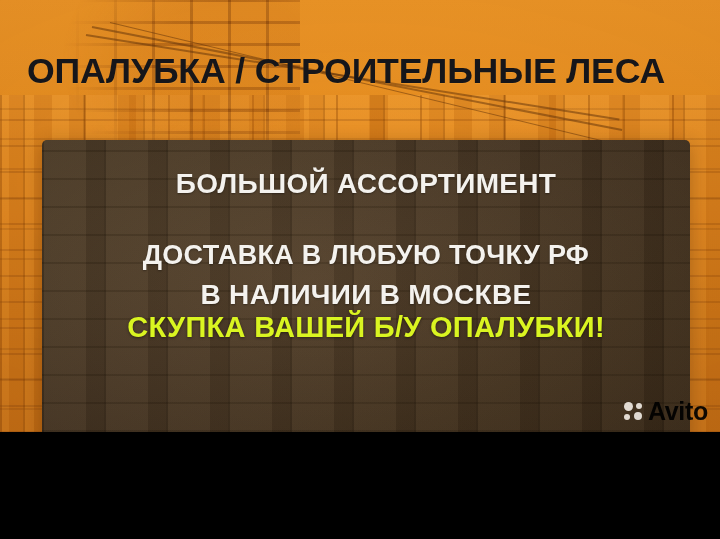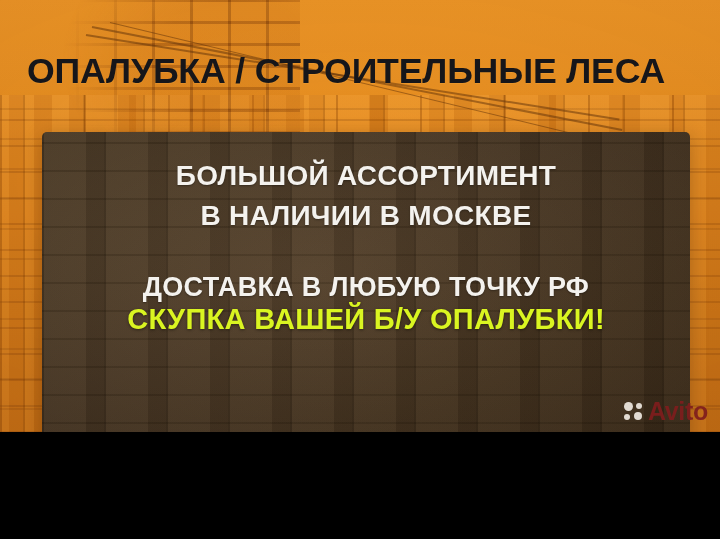--- a/index.html
+++ b/index.html
@@ -125,21 +125,21 @@
     white-space: nowrap;
     transform: scaleX(1.02);
     transform-origin: left center;
     text-shadow: 0 1px 0 rgba(255,190,90,.18);
   }
 
   
   .panel {
     position: absolute;
     left: 42px;
-    top: 132px;
+    top: 140px;
     width: 648px;
     height: 376px;
     border-radius: 5px;
     background:
       repeating-linear-gradient(90deg,
         rgba(28,18,6,.30) 0px,
         rgba(28,18,6,.30) 2px,
         rgba(120,96,62,.10) 2px,
         rgba(120,96,62,.10) 44px,
         rgba(40,26,10,.22) 44px,
@@ -207,21 +207,21 @@
     border-radius: 50%;
     background: #efe9e2;
   }
   .avito-dots i:nth-child(1) { width: 9px;  height: 9px;  left: 0;   top: 0; }
   .avito-dots i:nth-child(2) { width: 6px;  height: 6px;  left: 12px; top: 1px; }
   .avito-dots i:nth-child(3) { width: 6px;  height: 6px;  left: 0;   top: 12px; }
   .avito-dots i:nth-child(4) { width: 8px;  height: 8px;  left: 10px; top: 10px; }
   .avito-word {
     font-size: 25px;
     font-weight: 700;
-    color: #7f1d1d;
+    color: #000000;
     letter-spacing: -.3px;
     line-height: 1;
   }
 </style>
 </head>
 <body>
 
 <div id="ad">
 
   <div class="bg-layer bg-base"></div>
@@ -233,22 +233,22 @@
   <div class="cable c2"></div>
   <div class="cable c3"></div>
   <div class="bg-layer bg-grade"></div>
 
   <div class="headline">ОПАЛУБКА / СТРОИТЕЛЬНЫЕ ЛЕСА</div>
 
   <div class="panel">
     <div class="panel-shade"></div>
     <div class="lines">
       <div class="line l1">БОЛЬШОЙ АССОРТИМЕНТ</div>
+      <div class="line l3">ДОСТАВКА В ЛЮБУЮ ТОЧКУ РФ</div>
       <div class="line l2">В НАЛИЧИИ В МОСКВЕ</div>
-      <div class="line l3">ДОСТАВКА В ЛЮБУЮ ТОЧКУ РФ</div>
       <div class="line l5">СКУПКА ВАШЕЙ Б/У ОПАЛУБКИ!</div>
     </div>
   </div>
 
   <div class="avito">
     <span class="avito-dots">
       <i></i>
         <i></i>
         <i></i>
         <i></i>

